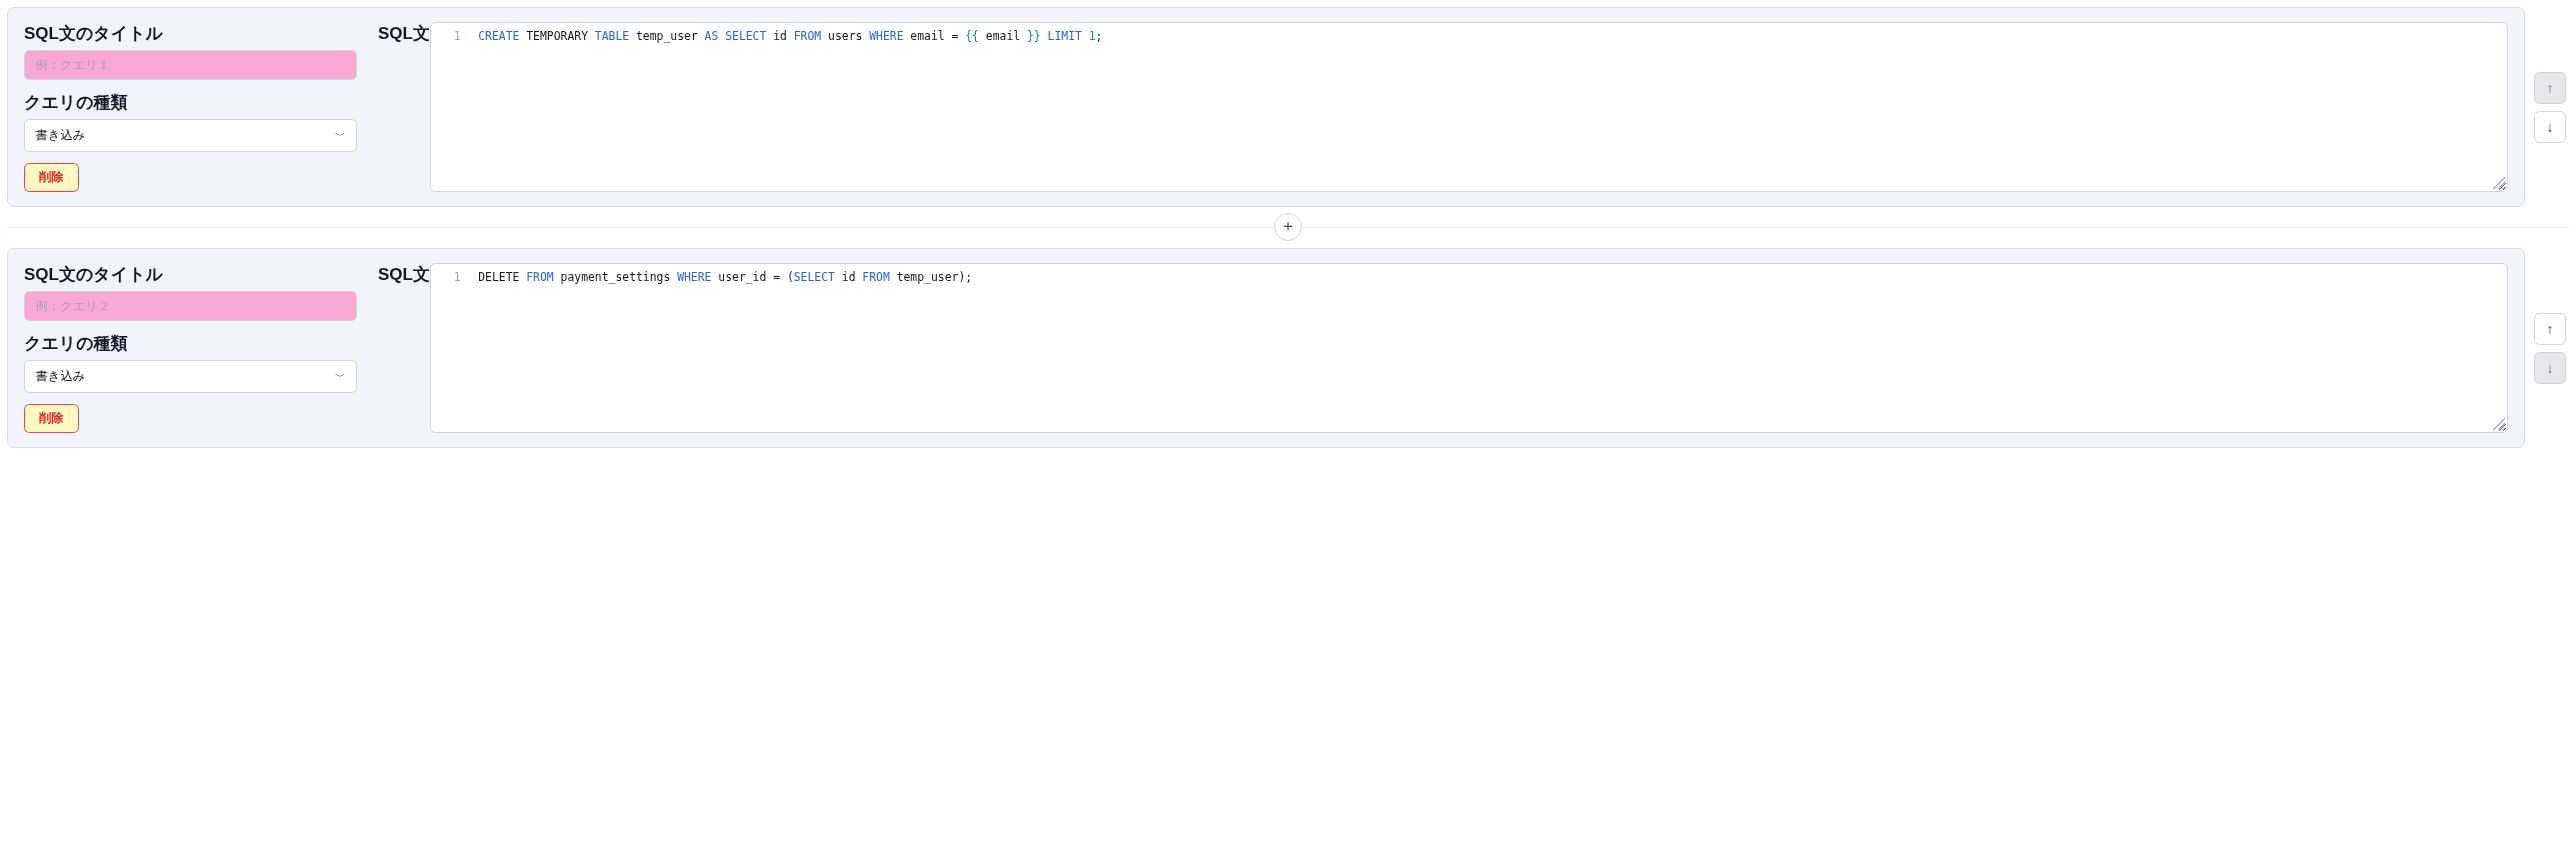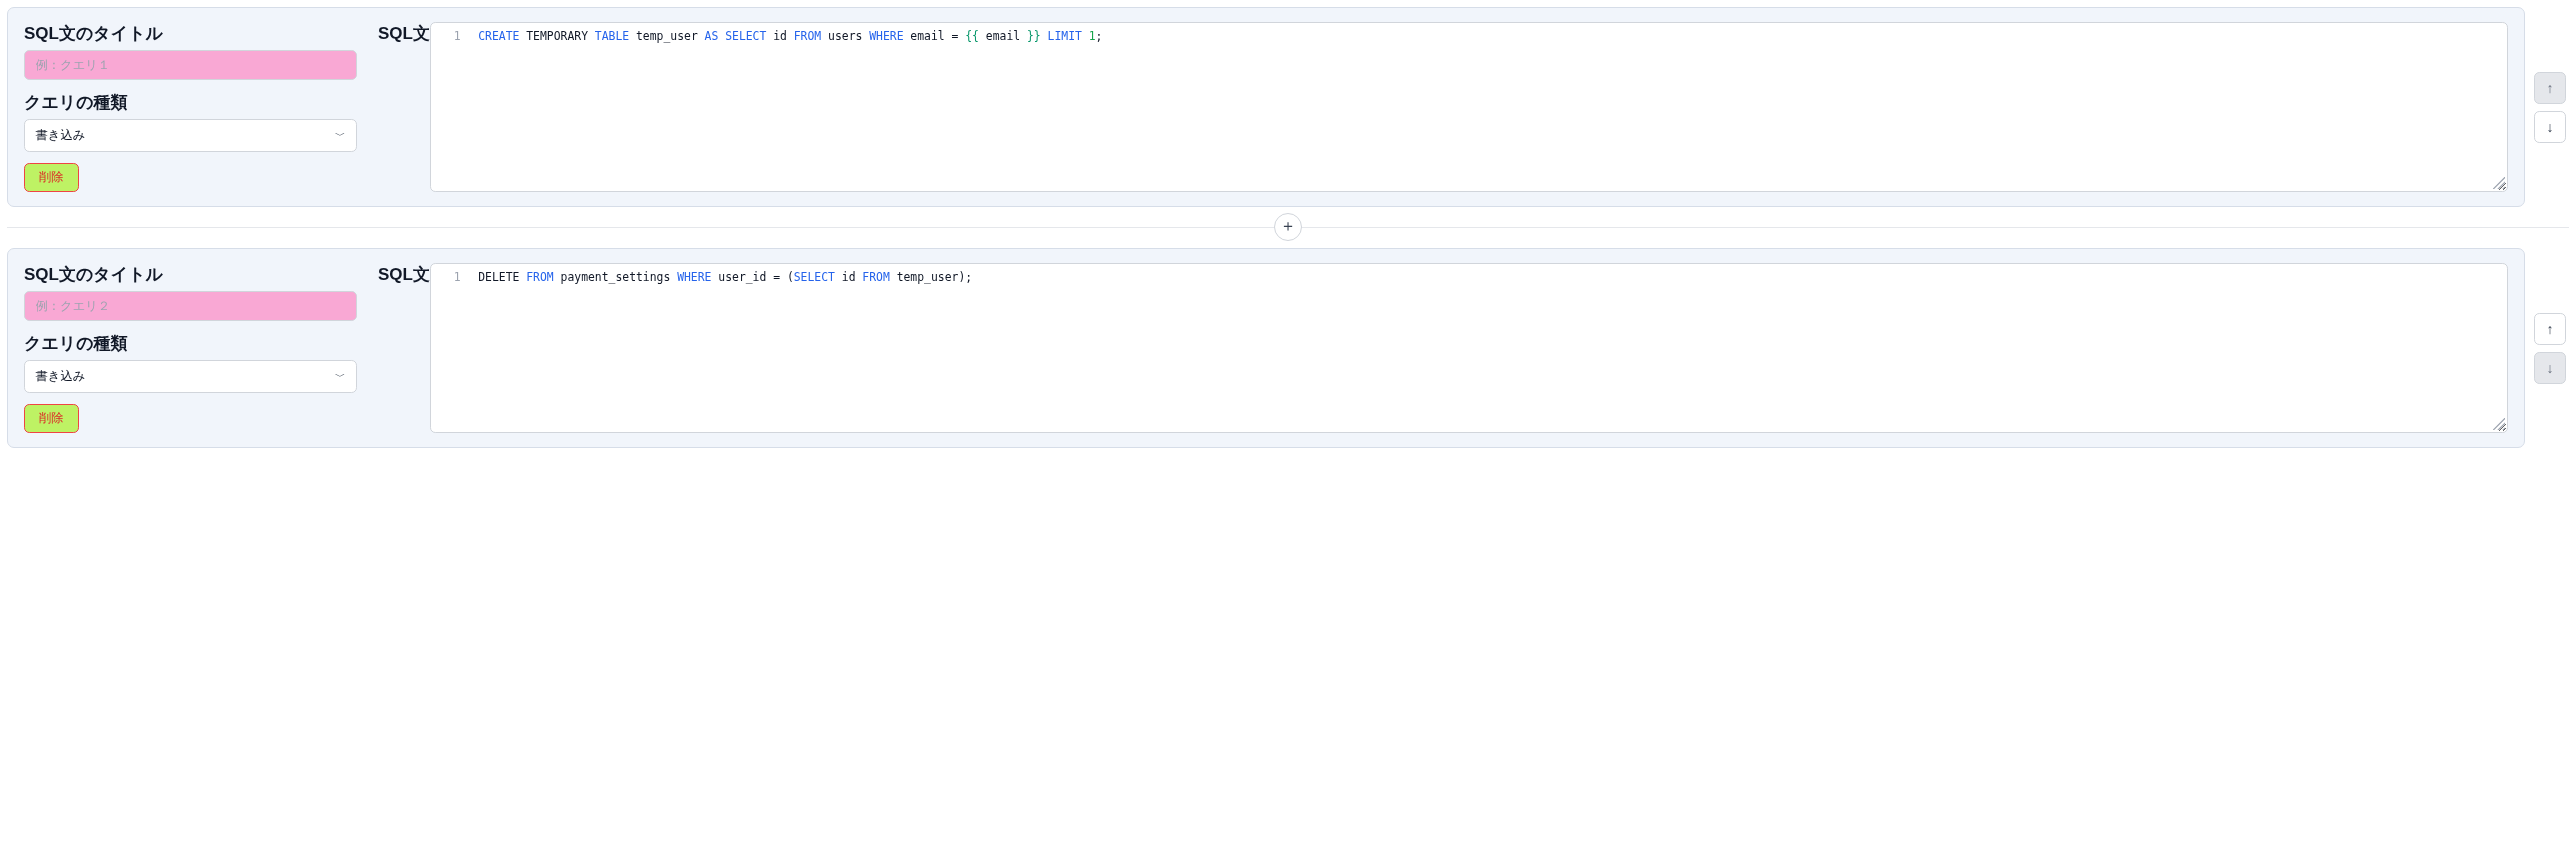--- a/index.html
+++ b/index.html
@@ -95,24 +95,24 @@
     cursor: pointer;
   }
   .chev {
     font-size: 10.5px;
     color: #4b5563;
   }
   .delete-btn {
     display: inline-flex;
     align-items: center;
     justify-content: center;
-    background: #bef264;
+    background: #fef9c3;
     border: 0.9px solid #ef4444;
     color: #dc2626;
-    font-weight: 400;
+    font-weight: 700;
     border-radius: 5.3px;
     padding: 5.3px 14px;
     font-size: 12.3px;
     cursor: pointer;
     width: fit-content;
   }
   .editor {
     flex: 1 1 auto;
     background: #ffffff;
     border: 0.9px solid #d1d5db;

